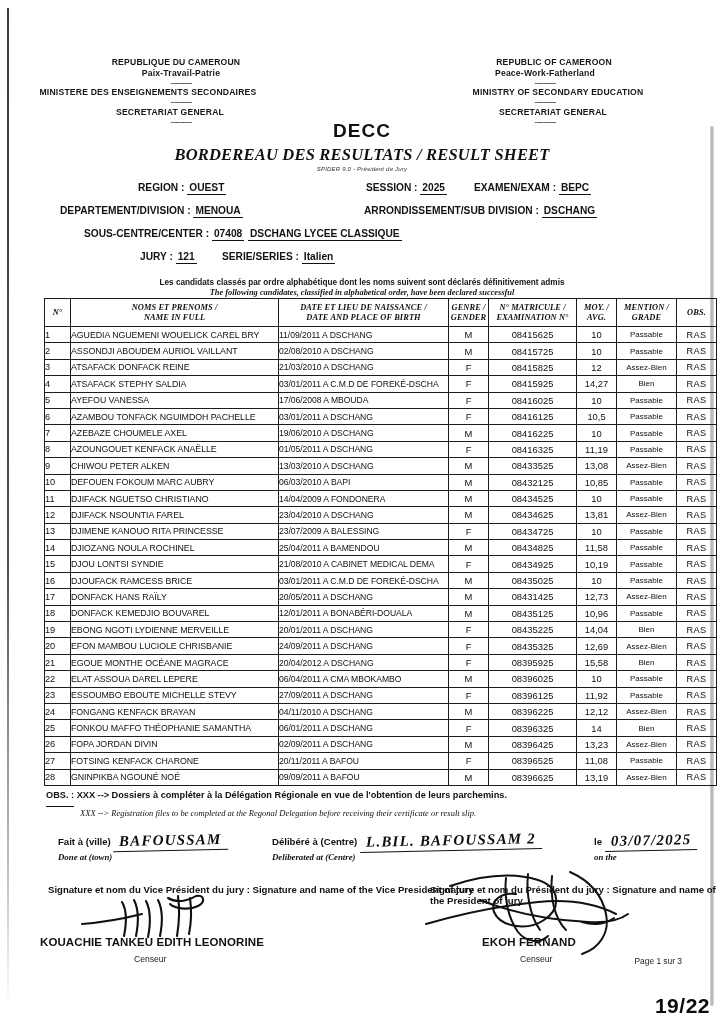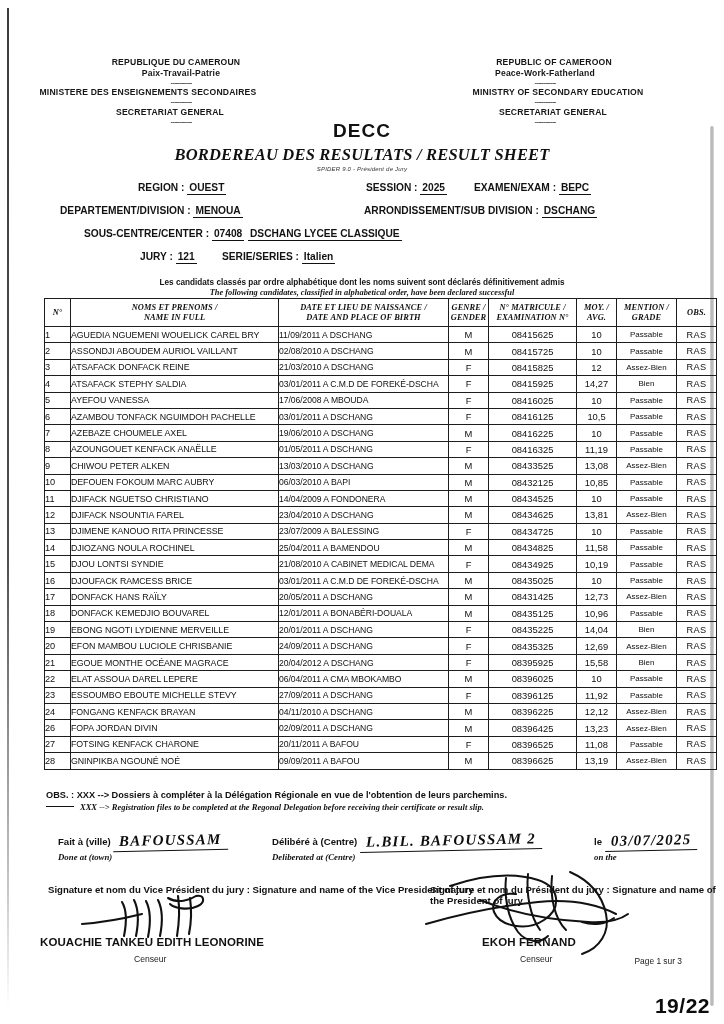--- a/index.html
+++ b/index.html
@@ -205,25 +205,25 @@
     width: 640px;
     font-size: 9.2px;
     font-weight: bold;
     color: #111;
   }
   .obs-lbl {
     border-bottom: 1.2px solid #111;
     padding-bottom: 6px;
   }
   .obs-en {
-    margin-top: 2px;
+    margin-top: 8px;
     margin-left: 34px;
     font-family: "Liberation Serif", serif;
     font-style: italic;
-    font-weight: bold;
+    font-weight: normal;
     font-size: 8.5px;
   }
 
   
   .sig-zone {
     position: absolute;
     left: 0; top: 832px;
     width: 100%;
     font-size: 9.6px;
     font-weight: bold;
@@ -667,20 +667,30 @@
             <td class="v-num">24</td>
             <td class="v-name">FONGANG KENFACK BRAYAN</td>
             <td class="v-birth">04/11/2010 A DSCHANG</td>
             <td class="v-gen">M</td>
             <td class="v-mat">08396225</td>
             <td class="v-moy">12,12</td>
             <td class="v-ment">Assez-Bien</td>
             <td class="v-obs">RAS</td>
           </tr>
           <tr>
+            <td class="v-num">25</td>
+            <td class="v-name">FONKOU MAFFO THÉOPHANIE SAMANTHA</td>
+            <td class="v-birth">06/01/2011 A DSCHANG</td>
+            <td class="v-gen">F</td>
+            <td class="v-mat">08396325</td>
+            <td class="v-moy">14</td>
+            <td class="v-ment">Bien</td>
+            <td class="v-obs">RAS</td>
+          </tr>
+          <tr>
             <td class="v-num">26</td>
             <td class="v-name">FOPA JORDAN DIVIN</td>
             <td class="v-birth">02/09/2011 A DSCHANG</td>
             <td class="v-gen">M</td>
             <td class="v-mat">08396425</td>
             <td class="v-moy">13,23</td>
             <td class="v-ment">Assez-Bien</td>
             <td class="v-obs">RAS</td>
           </tr>
           <tr>

